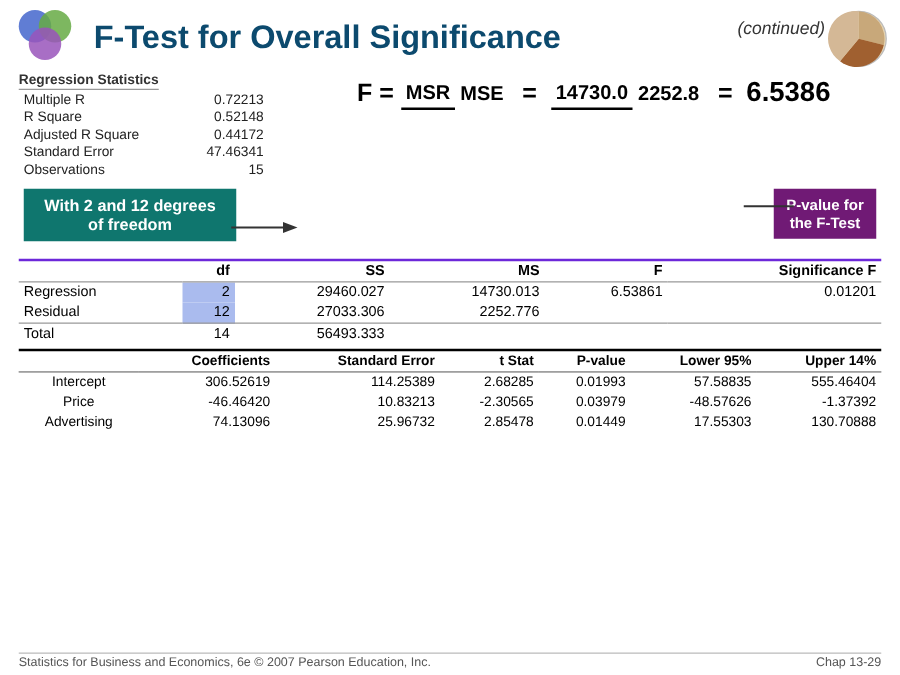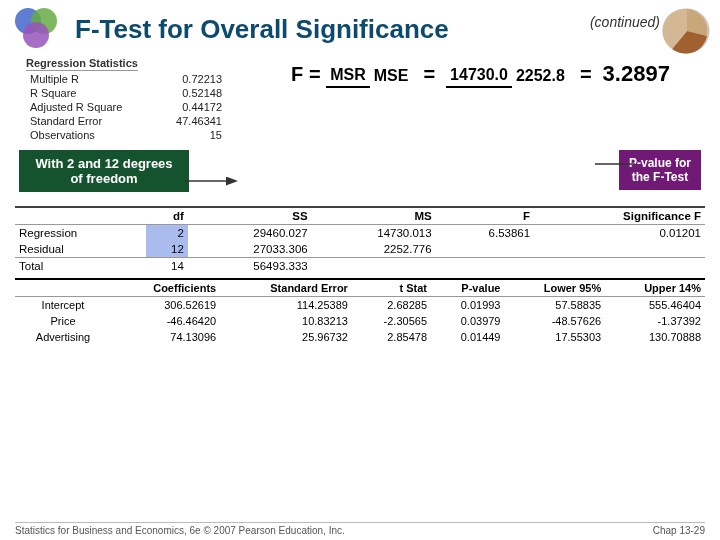--- a/index.html
+++ b/index.html
@@ -90,21 +90,20 @@
     .reg-stats-table td:last-child {
       text-align: right;
       color: #222;
     }
 
     
     .top-section {
       display: flex;
       align-items: flex-start;
       margin-bottom: 4px;
-      margin-left: 11px;
     }
     .left-stats {
       flex: 0 0 220px;
     }
 
     
     .formula-area {
       flex: 1;
       display: flex;
       flex-direction: column;
@@ -131,21 +130,21 @@
     .formula-num {
       border-bottom: 2px solid #000;
       padding: 0 4px;
       font-size: 16px;
     }
     .formula-den {
       padding: 0 4px;
       font-size: 16px;
     }
     .callout-freedom {
-      background: #14532d;
+      background: #0f766e;
       color: #fff;
       font-size: 13px;
       font-weight: bold;
       padding: 6px 10px;
       min-width: 170px;
       text-align: center;
       margin-left: 0;
     }
     .callout-pvalue {
       background: #701a75;
@@ -153,21 +152,21 @@
       font-size: 12px;
       font-weight: bold;
       padding: 6px 10px;
       text-align: center;
       margin-left: auto;
     }
 
     
     .anova-section {
       margin-top: 8px;
-      border-top: 2px solid #404040;
+      border-top: 2px solid #6d28d9;
     }
     .anova-table {
       width: 100%;
       border-collapse: collapse;
       font-size: 11.5px;
     }
     .anova-table th {
       text-align: left;
       padding: 2px 4px;
       font-weight: bold;
@@ -294,21 +293,21 @@
         <span class="formula-fraction">
           <span class="formula-num">MSR</span>
           <span class="formula-den">MSE</span>
         </span>
         <span style="margin: 0 6px; font-size:20px;">=</span>
         <span class="formula-fraction">
           <span class="formula-num">14730.0</span>
           <span class="formula-den">2252.8</span>
         </span>
         <span style="margin: 0 6px; font-size:20px;">=</span>
-        <span style="font-size:22px; font-weight:bold;">3.2897</span>
+        <span style="font-size:22px; font-weight:bold;">6.5386</span>
       </div>
     </div>
   </div>
 
   <div class="middle-section" style="display:flex; align-items:flex-start; margin-top:2px; position:relative; height:52px;">
 
     <div class="callout-freedom" style="margin-left:4px; margin-top:4px;">
       <span>With 2 and 12 degrees</span><br>
       <span>of freedom</span>
     </div>

